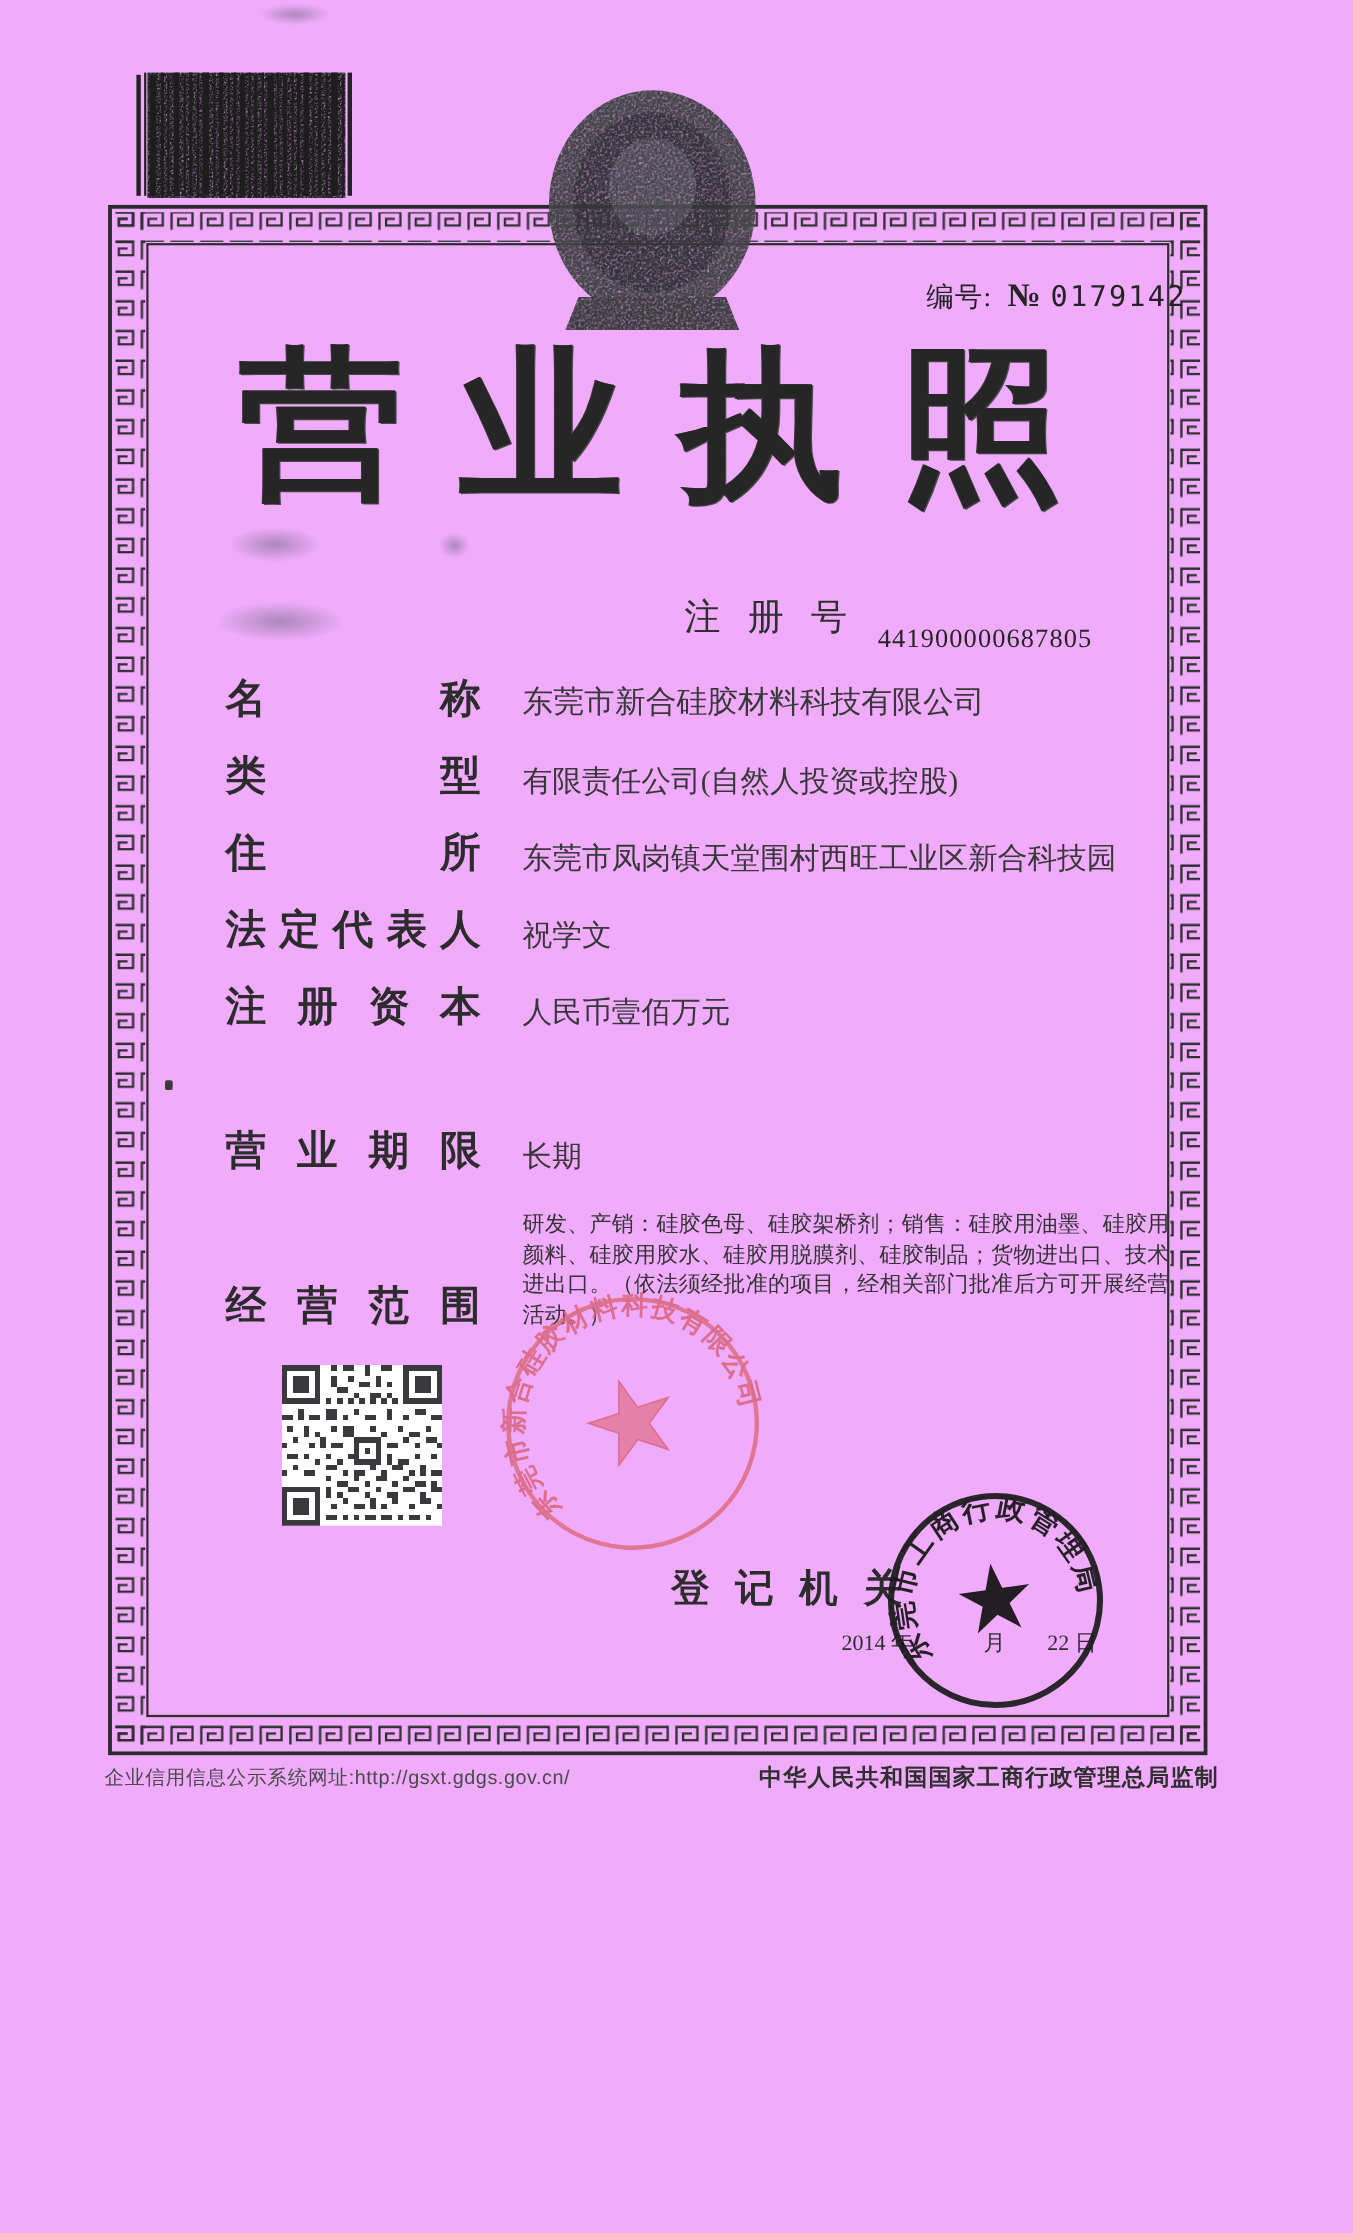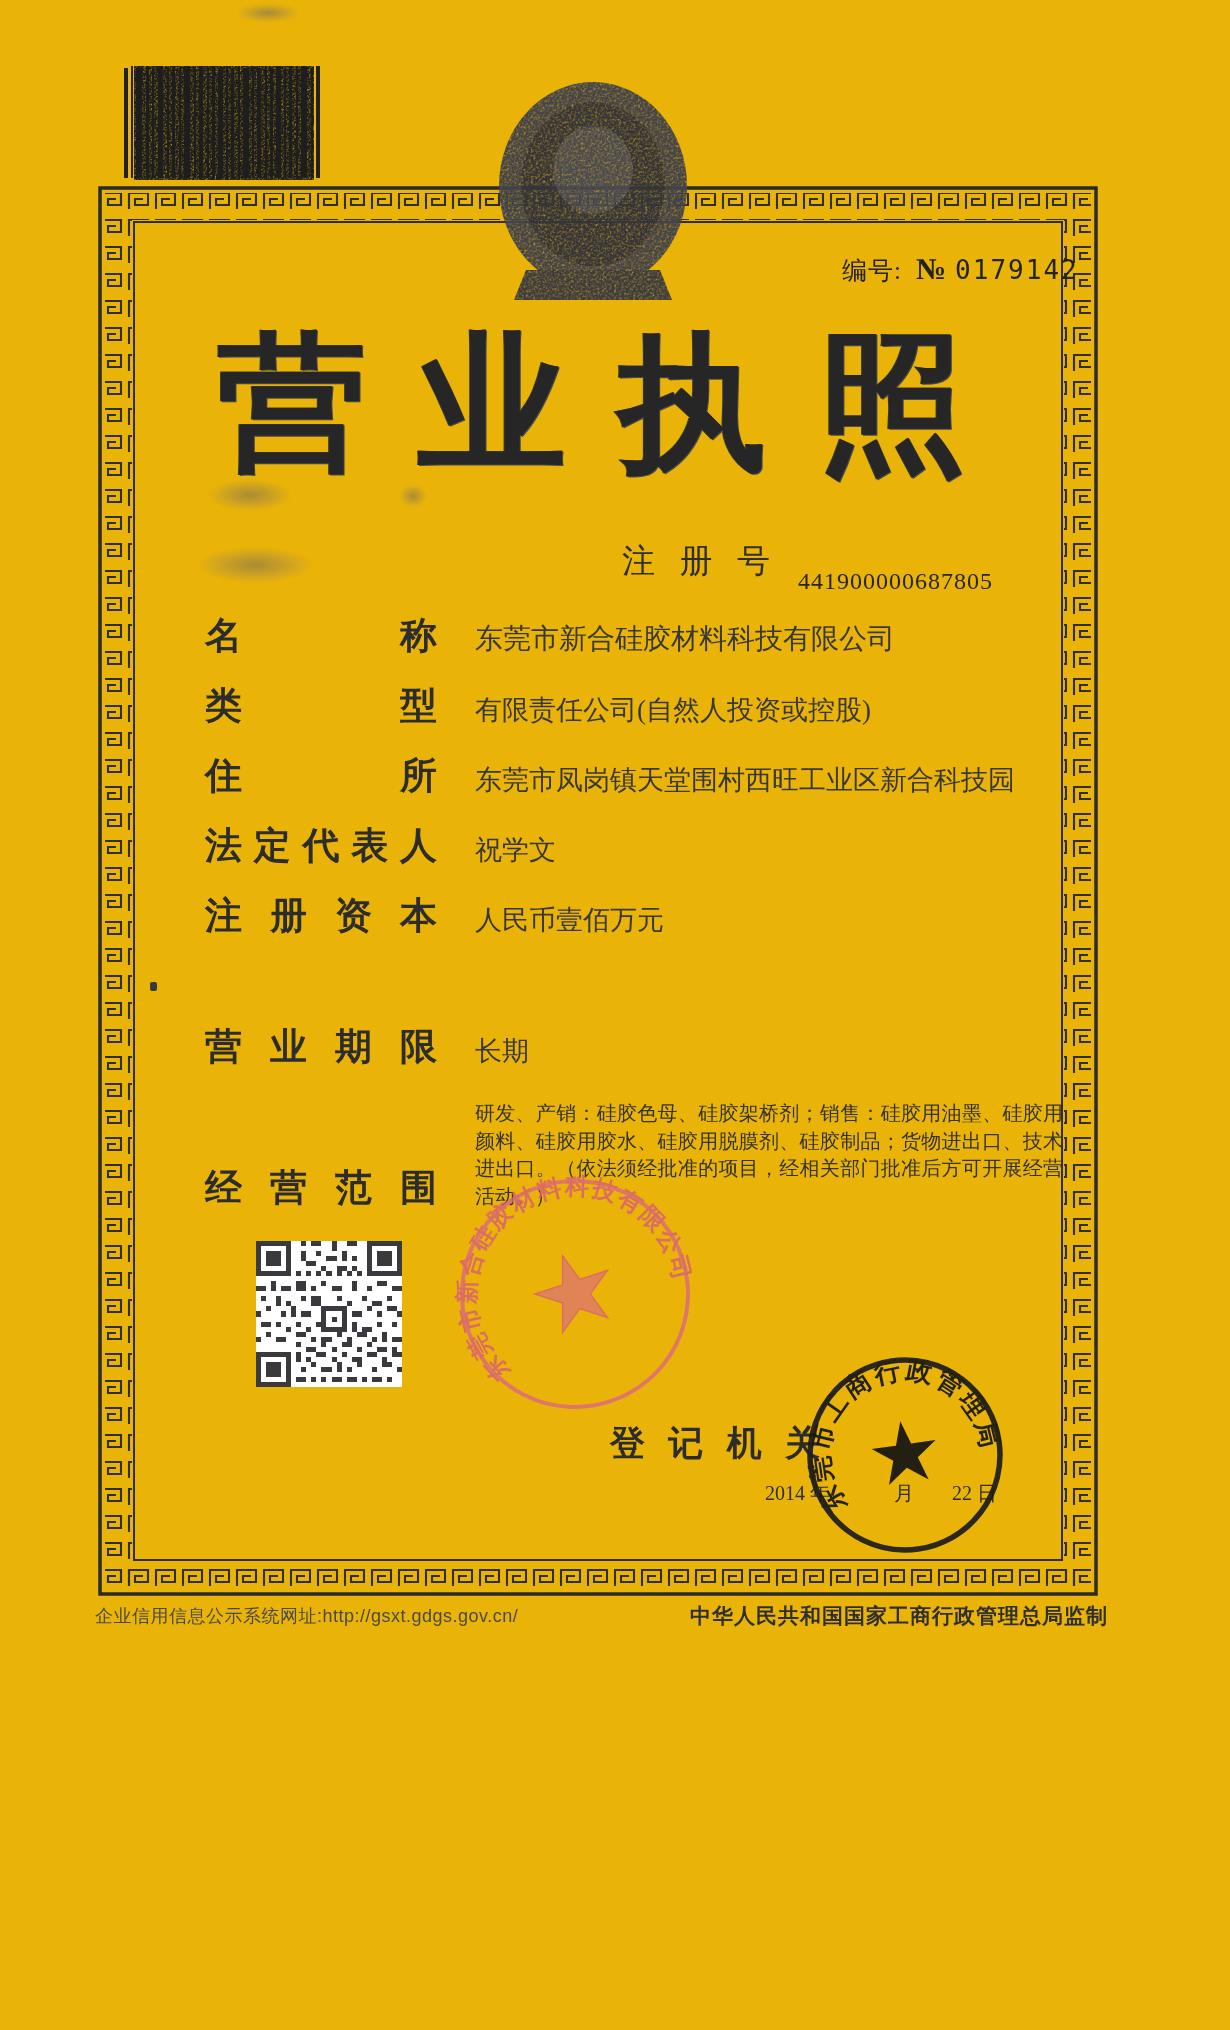--- a/index.html
+++ b/index.html
@@ -1,31 +1,31 @@
 <!DOCTYPE html>
 <html><head>
 <meta charset="utf-8">
 <style>
   html,body{margin:0;padding:0;}
   body{background:#e8e8e6;}
   .scan{
     position:relative;width:1230px;height:2030px;margin:0 auto;
-    background:#eab308;overflow:hidden;
+    background:#f0abfc;overflow:hidden;
     font-family:"Liberation Serif","DejaVu Serif",serif;
     color:#2a2a2a;
   }
   
   .barcode{position:absolute;left:122px;top:64px;width:200px;height:118px;}
   
   .serial{position:absolute;left:842px;top:252px;font-size:25px;color:#232323;letter-spacing:1px;white-space:nowrap;}
   .serial .no-sym{font-weight:bold;font-size:30px;padding:0 8px 0 14px;}
   .serial .digits{font-family:"DejaVu Sans Mono","Liberation Mono",monospace;font-size:26px;letter-spacing:2px;}
   
   .title{
-    position:absolute;left:134px;top:330px;width:928px;text-align:center;
+    position:absolute;left:134px;top:314px;width:928px;text-align:center;
     font-size:148px;font-weight:900;letter-spacing:52px;padding-left:40px;box-sizing:border-box;
     color:#262626;text-shadow:1px 1px 0 #4a4a4a, -1px 0 0 #3a3a3a;
     font-family:"Liberation Serif","DejaVu Serif",serif;line-height:1;
   }
   
   .regrow{position:absolute;left:622px;top:528px;display:flex;align-items:center;white-space:nowrap;}
   .regrow .reg-label{width:148px;text-align-last:justify;font-size:33px;color:#2f2f2f;margin-right:28px;}
   .regrow .reg-value{font-size:24px;letter-spacing:1px;color:#262626;margin-top:40px;}
   
   .field-row{position:absolute;left:205px;display:flex;align-items:flex-end;}

